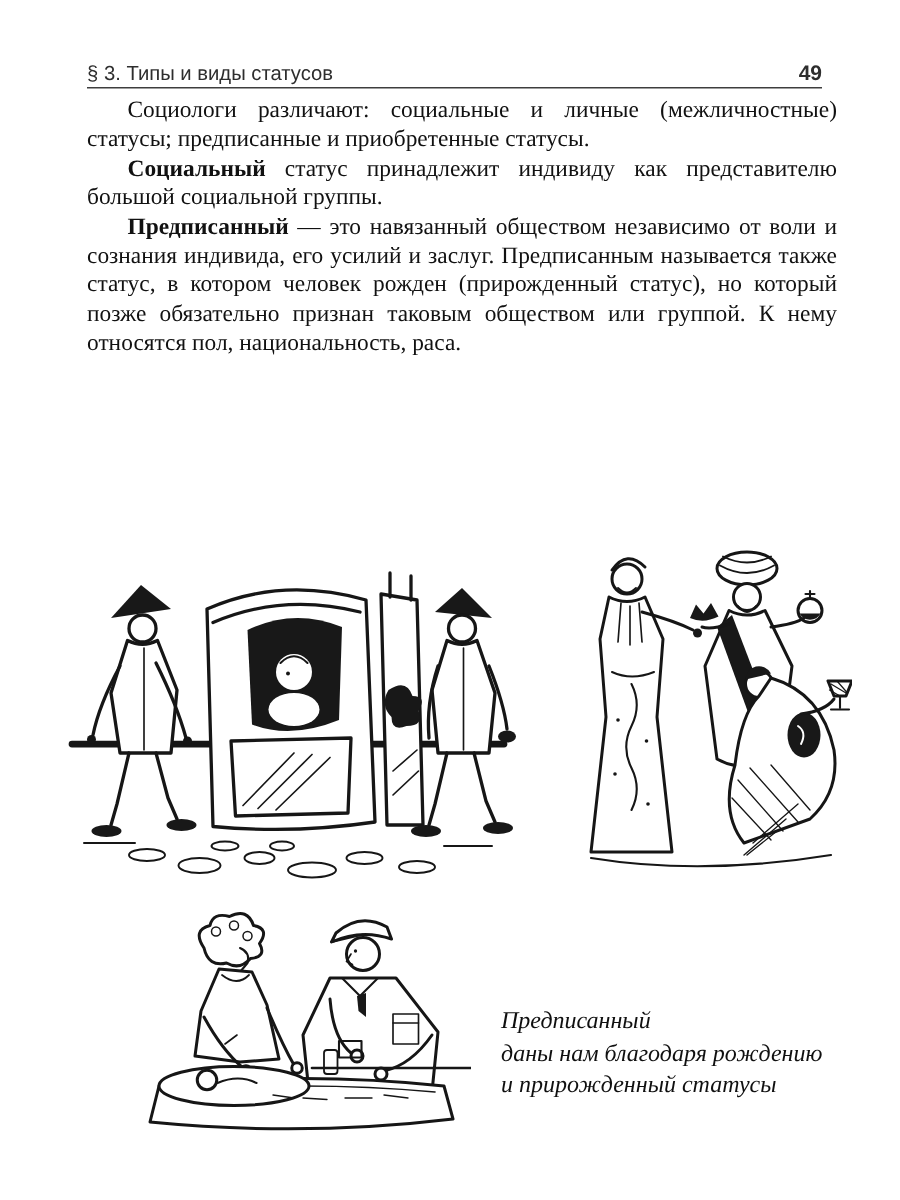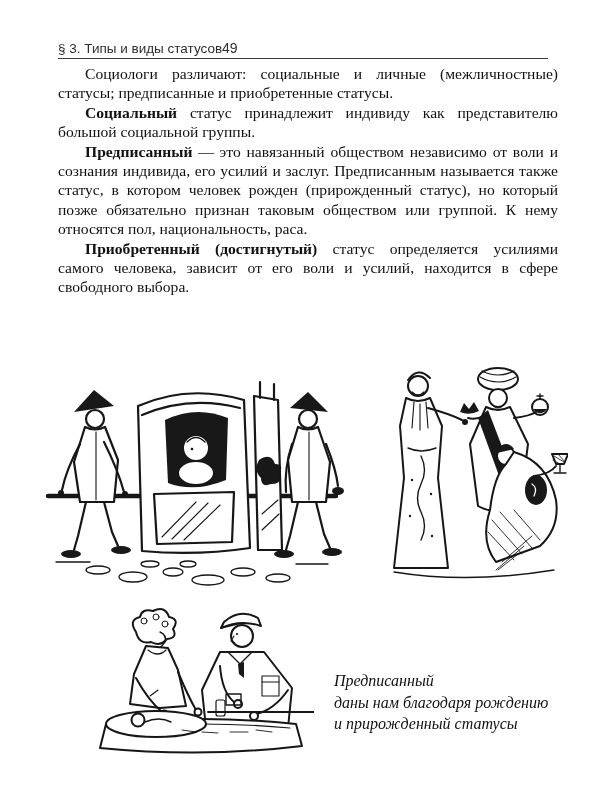--- a/index.html
+++ b/index.html
@@ -3,25 +3,25 @@
 <meta charset="utf-8">
 <style>
   html,body{margin:0;padding:0;}
   body{
     width:600px;height:800px;background:#ffffff;position:relative;
     font-family:"Liberation Serif", serif;color:#141414;overflow:hidden;
   }
   .page{position:absolute;inset:0;background:#fff;}
   .pagehead{
     position:absolute;left:58px;right:52px;top:40px;
-    display:flex;align-items:flex-end;
+    display:flex;justify-content:space-between;align-items:flex-end;
     font-family:"Liberation Sans", sans-serif;font-size:13.5px;color:#2e2e2e;
     border-bottom:1.6px solid #3e3e3e;padding-bottom:2px;
   }
-  .head-num{font-size:14px;}
+  .head-num{font-size:14px;font-weight:bold;}
   .bodytext{
     position:absolute;left:58px;right:42px;top:64px;
     font-size:15.6px;line-height:19.4px;text-align:justify;color:#111;
   }
   .bodytext p{margin:0;text-indent:27px;}
   .bodytext b{font-weight:bold;}
   .fig{position:absolute;margin:0;padding:0;}
   .fig svg{display:block;width:100%;height:100%;}
   .fig-sedan{left:38px;top:374px;width:308px;height:222px;}
   .fig-nobles{left:368px;top:360px;width:200px;height:226px;}
@@ -38,21 +38,20 @@
 
   <header class="pagehead">
     <span class="head-title">§ 3. Типы и виды статусов</span>
     <span class="head-num">49</span>
   </header>
 
   <main class="bodytext">
     <p><span>Социологи различают: социальные и личные (межличностные) статусы; предписанные и приобретенные статусы.</span></p>
     <p><b>Социальный</b><span> статус принадлежит индивиду как представителю большой социальной группы.</span></p>
     <p><b>Предписанный</b><span> — это навязанный обществом независимо от воли и сознания индивида, его усилий и заслуг. Предписанным называется также статус, в котором человек рожден (прирожденный статус), но который позже обязательно признан таковым обществом или группой. К нему относятся пол, национальность, раса.</span></p>
-    <p><b>Приобретенный (достигнутый)</b><span> статус определяется усилиями самого человека, зависит от его воли и усилий, находится в сфере свободного выбора.</span></p>
   </main>
 
   <figure class="fig fig-sedan">
     <svg viewBox="0 0 308 222">
       <g fill="none" stroke="#161616" stroke-width="2.2" stroke-linecap="round" stroke-linejoin="round">
 
         <line x1="10" y1="122" x2="298" y2="122" stroke-width="4.5"></line>
 
         <path d="M100,32 Q150,10 206,26 L212,174 Q158,182 104,177 Z" fill="#fff"></path>
         <path d="M104,41 Q151,21 202,34"></path>

